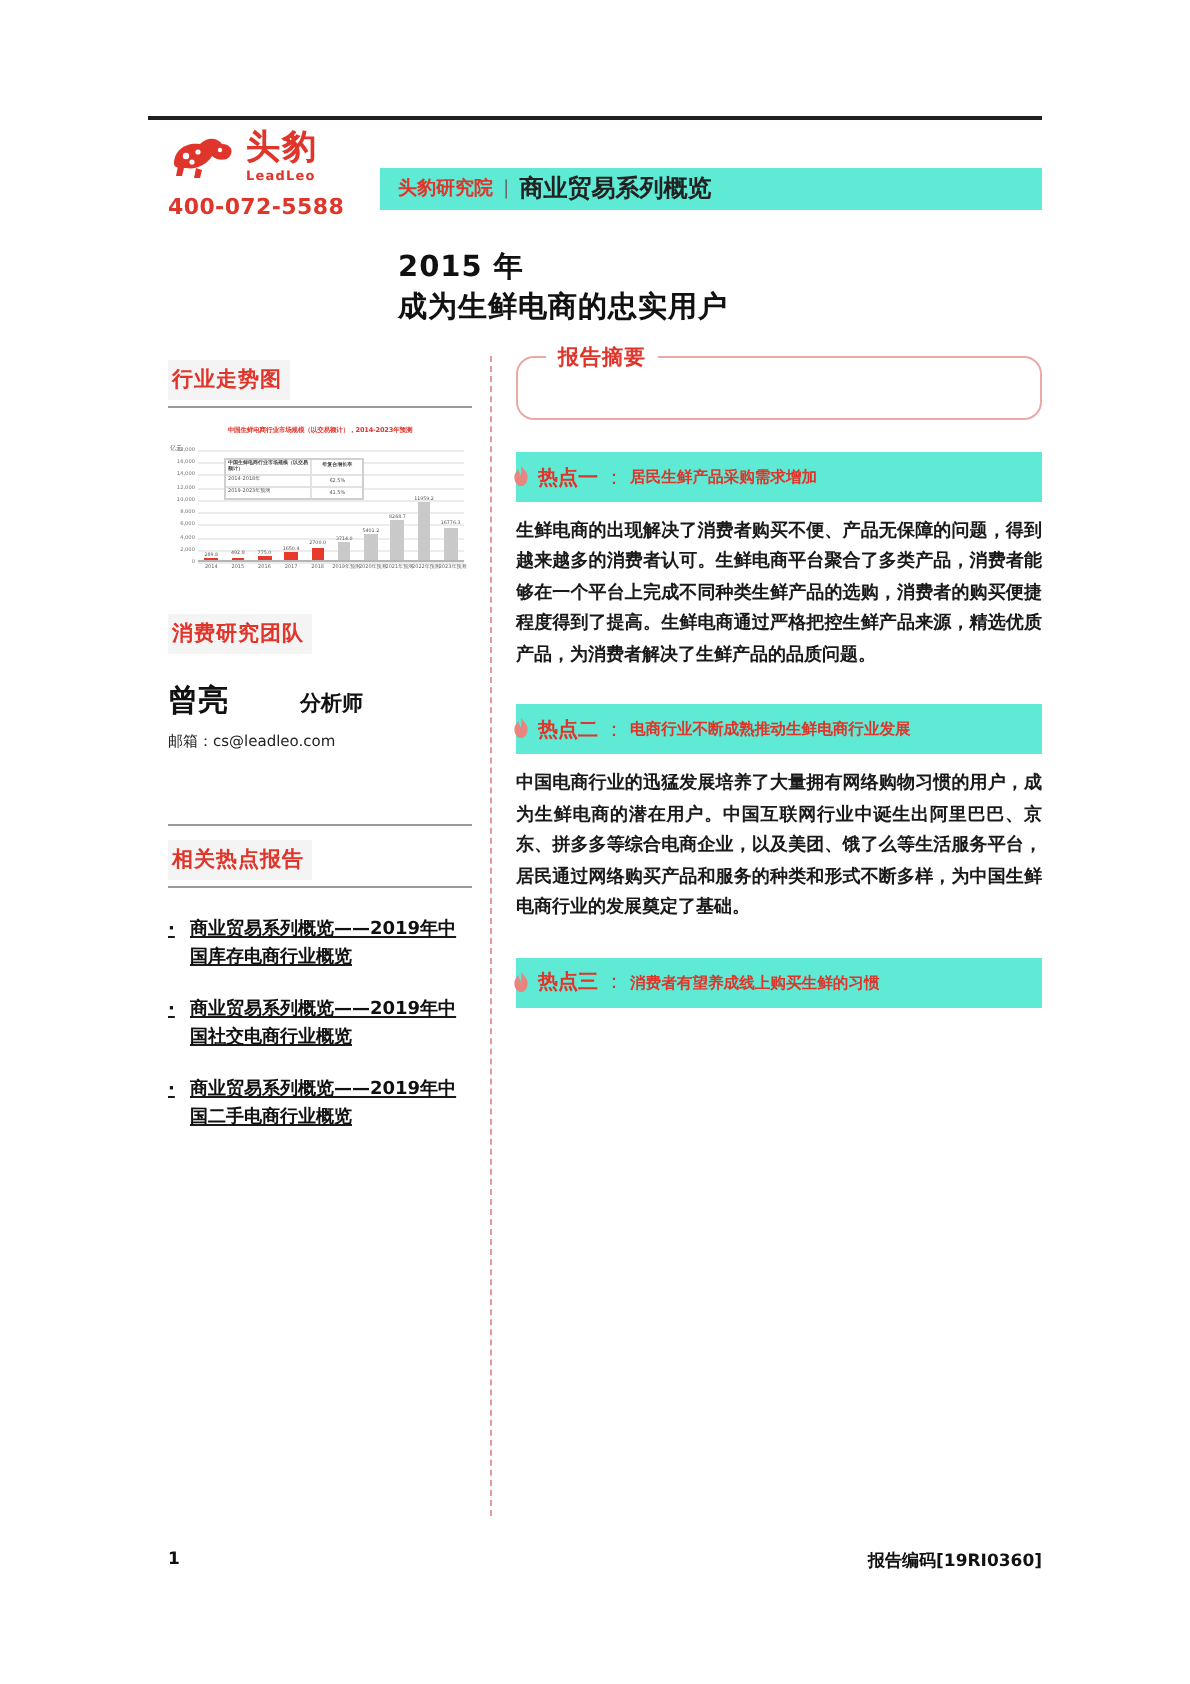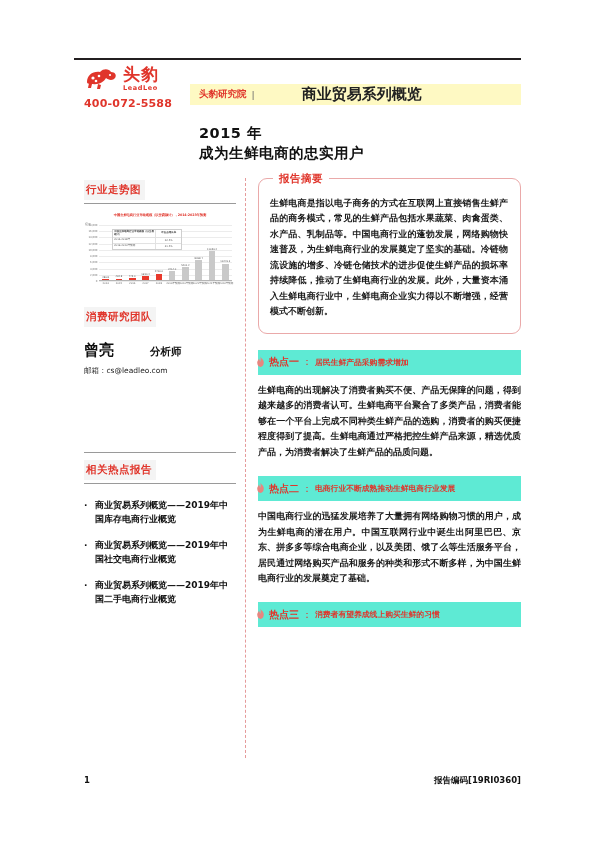--- a/index.html
+++ b/index.html
@@ -69,41 +69,40 @@
     font-weight: bold;
     color: #e0352b;
     letter-spacing: 0.2px;
   }
 
   
   .header-bar {
     position: absolute;
     left: 190px; top: 84px;
     width: 331px; height: 21px;
-    background: #fef9c3;
+    background: #5eead4;
     display: flex;
     align-items: center;
     padding-left: 9px;
     box-sizing: border-box;
   }
   .header-brand {
     font-size: 9.5px;
     color: #e0352b;
     font-weight: bold;
   }
   .header-sep {
     font-size: 9.5px;
     color: #6b6b6b;
     margin: 0 5px;
   }
   .header-series {
-    font-size: 15px;
+    font-size: 12px;
     color: #222;
     font-weight: bold;
-    margin-left: 42px;
   }
   .title-year {
     position: absolute;
     left: 199px; top: 124px;
     font-size: 14.5px;
     font-weight: bold;
     color: #111;
     letter-spacing: 0.5px;
   }
   .title-main {
@@ -279,21 +278,21 @@
     font-weight: bold;
     color: #111;
   }
   .team-mail {
     margin-top: 6px;
     font-size: 7.5px;
     color: #222;
   }
 
   
-  .reports-block { margin-top: 76px; }
+  .reports-block { margin-top: 36px; text-decoration: underline; }
   .report-list {
     margin-top: 15px;
     list-style: none;
     padding: 0;
   }
   .report-item {
     display: flex;
     margin-bottom: 13px;
     font-size: 9px;
     font-weight: bold;
@@ -575,21 +574,20 @@
             <span>商业贸易系列概览——2019年中国二手电商行业概览</span>
           </li>
         </ul>
     </div>
   </div>
 
   <div class="right-col">
 
     <div class="summary-card">
       <div class="summary-legend">报告摘要</div>
-      <div class="summary-text">生鲜电商是指以电子商务的方式在互联网上直接销售生鲜产品的商务模式，常见的生鲜产品包括水果蔬菜、肉禽蛋类、水产品、乳制品等。中国电商行业的蓬勃发展，网络购物快速普及，为生鲜电商行业的发展奠定了坚实的基础。冷链物流设施的增多、冷链仓储技术的进步促使生鲜产品的损坏率持续降低，推动了生鲜电商行业的发展。此外，大量资本涌入生鲜电商行业中，生鲜电商企业实力得以不断增强，经营模式不断创新。</div>
     </div>
 
     <div id="hotspots">
         <div class="hotspot">
           <div class="hs-head">
             <span class="hs-icon"><svg width="11" height="12" viewBox="0 0 11 12">
                 <path d="M5.5 0.8 C6.6 3.0 8.8 3.6 8.8 6.6 C8.8 9.1 7.3 11 5.5 11 C3.7 11 2.2 9.1 2.2 6.6 C2.2 4.6 3.4 3.9 4.1 2.4 C4.4 4.0 5.0 4.3 5.0 5.4 C5.0 6.0 4.7 6.4 4.7 6.4 C5.6 5.6 5.9 3.6 5.5 0.8 Z" fill="#e8857f"></path>
               </svg></span>
             <span class="hs-label">热点一</span>
             <span class="hs-colon">：</span>

